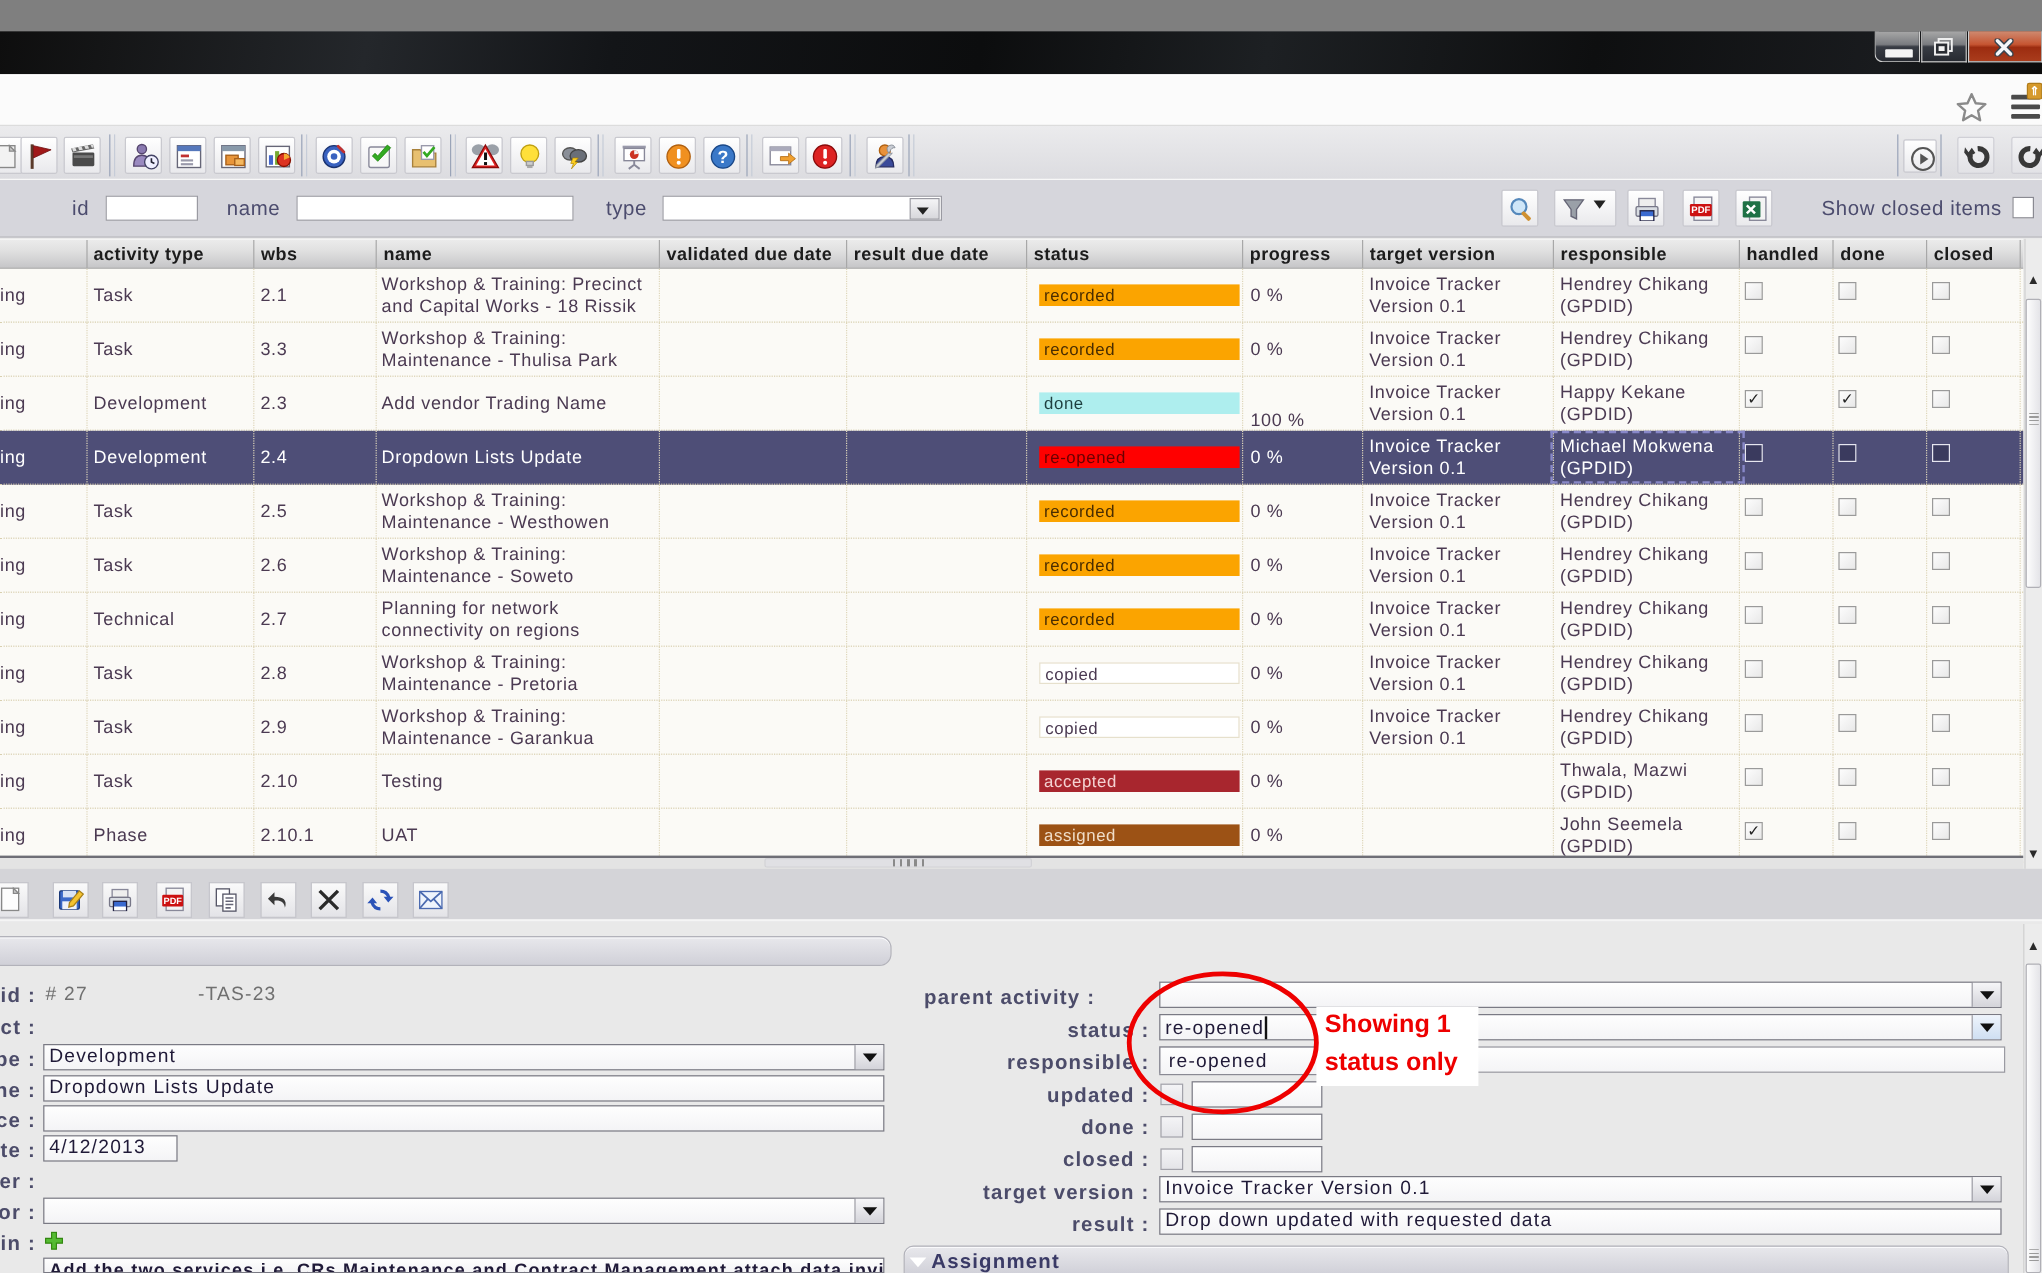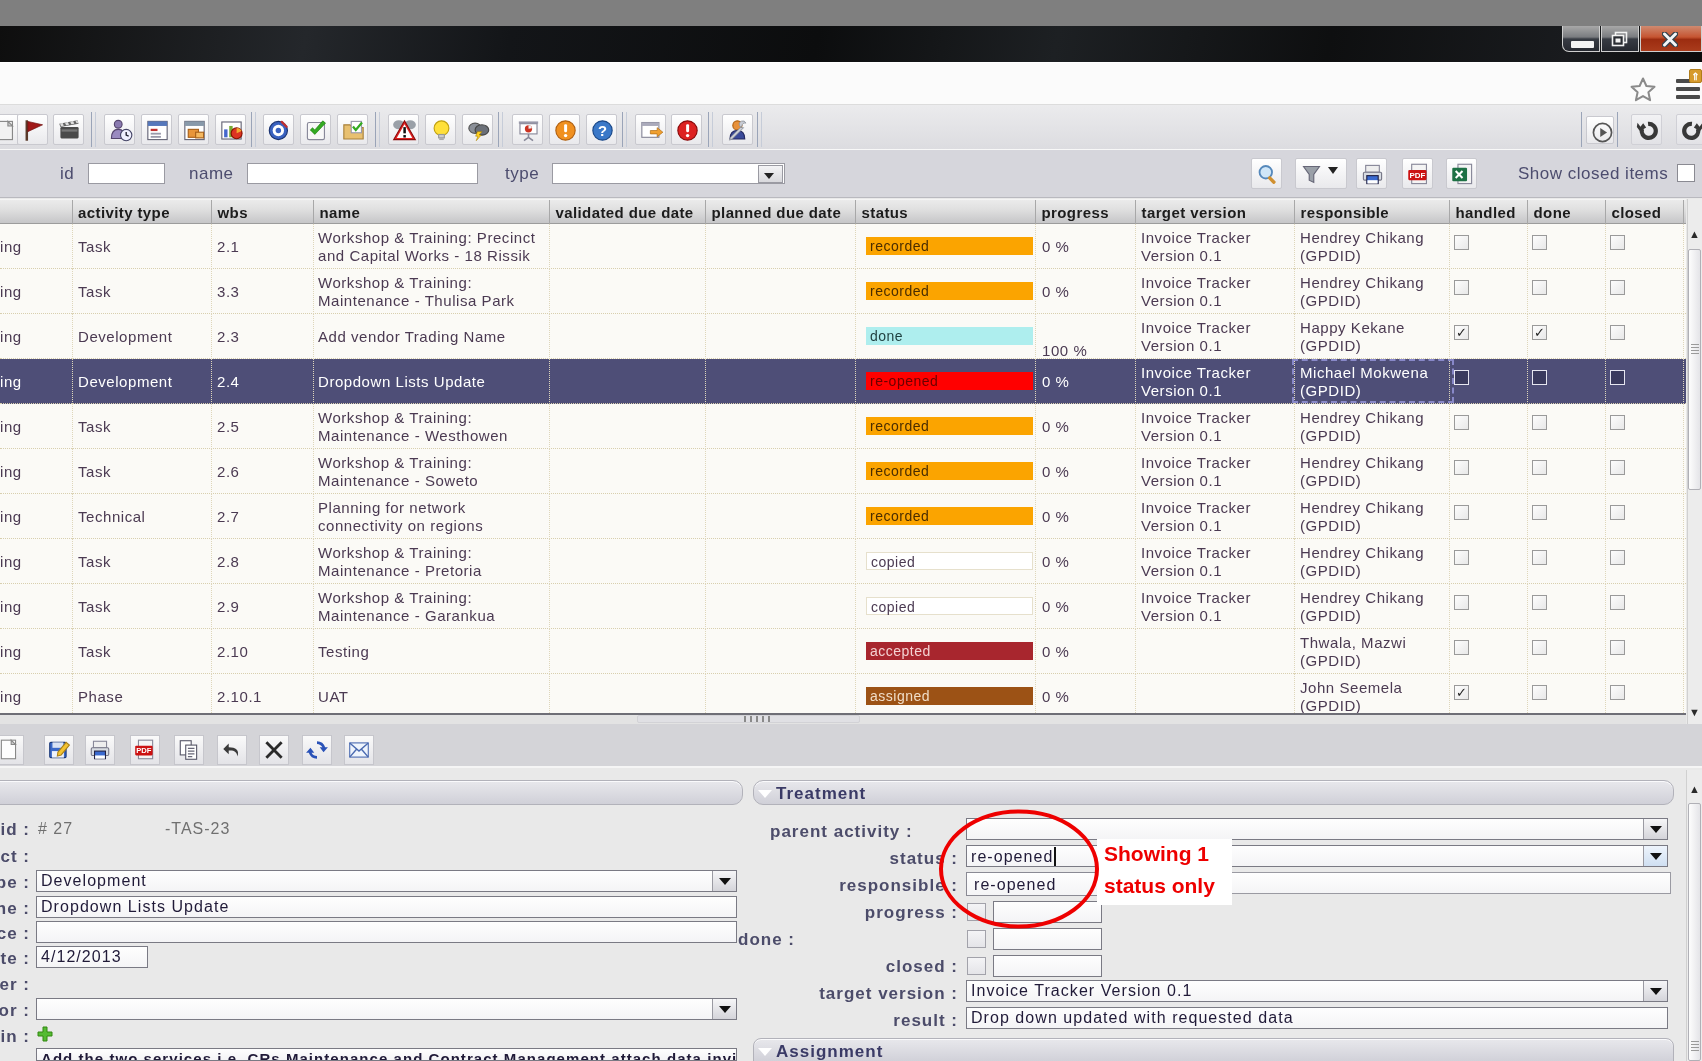--- a/index.html
+++ b/index.html
@@ -325,21 +325,21 @@
         </svg>
       </div>
     <div class="flabel" style="left:1518px;font-size:17px">Show closed items</div>
     <div class="finput" style="left:1677px;top:14px;width:18px;height:18px;border-color:#8a8a92"></div>
   </div>
   <div class="abs" id="thead">
 <div class="hcell" style="left:78.0px">activity type</div>
 <div class="hcell" style="left:217.5px">wbs</div>
 <div class="hcell" style="left:319.5px">name</div>
 <div class="hcell" style="left:555.5px">validated due date</div>
-<div class="hcell" style="left:711.5px">planned due date</div>
+<div class="hcell" style="left:711.5px">result due date</div>
 <div class="hcell" style="left:861.5px">status</div>
 <div class="hcell" style="left:1041.5px">progress</div>
 <div class="hcell" style="left:1141.5px">target version</div>
 <div class="hcell" style="left:1300.5px">responsible</div>
 <div class="hcell" style="left:1455.5px">handled</div>
 <div class="hcell" style="left:1533.5px">done</div>
 <div class="hcell" style="left:1611.5px">closed</div>
 <div class="hsep" style="left:71.5px"></div>
 <div class="hsep" style="left:211px"></div>
 <div class="hsep" style="left:313px"></div>
@@ -689,24 +689,20 @@
           <path d="M11 19 A8 8 0 0 1 3.5 13.5 L1 13.5 L5 9 L8.5 13.5 L6 13.5 A6 6 0 0 0 11 16.5 Z" fill="#2a52b8"></path>
         </svg></div>
     <div class="bbtn" style="left:344px"><svg width="22" height="22" viewBox="0 0 22 22" style="margin:3px">
           <rect x="2.5" y="4.5" width="17" height="13" fill="#eef4fc" stroke="#4a6ab0"></rect>
           <path d="M2.5 4.5 L11 12 L19.5 4.5 M2.5 17.5 L8.5 10.5 M19.5 17.5 L13.5 10.5" stroke="#4a6ab0" fill="none" stroke-width="1.3"></path>
         </svg></div>
   </div>
   <div class="abs" id="bottombg"></div>
 
   <div class="abs phead" style="left:-20px;top:780px;width:763px"></div>
-  <div class="abs phead" style="left:753px;top:780px;width:921px">
-    <div class="parrow" style="left:4px"></div>
-    <div class="ptitle" style="left:22px">Treatment</div>
-  </div>
   <div class="abs phead" style="left:753px;top:1038px;width:921px;border-radius:8px 8px 0 0">
     <div class="parrow" style="left:4px"></div>
     <div class="ptitle" style="left:22px">Assignment</div>
   </div>
 
   <div class="abs lbl" style="left:-30px;top:820px;width:60px;text-align:right">id :</div>
   <div class="abs val" style="left:38px;top:820px;color:#707070">#&nbsp;27</div>
   <div class="abs val" style="left:165px;top:820px;color:#707070">-TAS-23</div>
   <div class="abs lbl" style="left:-30px;top:847px;width:60px;text-align:right">ct :</div>
   <div class="abs lbl" style="left:-30px;top:873px;width:60px;text-align:right">pe :</div>
@@ -728,24 +724,24 @@
     </svg>
   <div class="abs inp" style="left:36px;top:1048px;width:701px;height:13px;font-weight:bold;font-size:15px;overflow:hidden">Add the two services i.e. CRs Maintenance and Contract Management attach data invitation</div>
 
   <div class="abs lbl" style="left:770px;top:822px;width:188px;text-align:left">parent activity :</div>
   <div class="abs inp" style="left:966px;top:818px;width:702px">&nbsp;<span class="carrow" style="right:0;top:0;height:20px"></span></div>
   <div class="abs lbl" style="left:770px;top:849px;width:188px;text-align:right">status :</div>
   <div class="abs inp" style="left:966px;top:845px;width:702px">re-opened<span style="display:inline-block;width:1.6px;height:19px;background:#111;vertical-align:-4px;margin-left:0.5px"></span><span class="carrow" style="right:0;top:0;height:20px;background:linear-gradient(#eef4fc,#cfdff2)"></span></div>
   <div class="abs lbl" style="left:770px;top:876px;width:188px;text-align:right">responsible :</div>
   <div class="abs inp" style="left:966px;top:872px;width:705px;border-color:#9a9aa2"></div>
   <div class="abs inp" style="left:966px;top:872px;width:136px;height:24px;border-color:#8a8a94;padding-top:3px;padding-left:7px">re-opened</div>
-  <div class="abs lbl" style="left:770px;top:903px;width:188px;text-align:right">progress :</div>
+  <div class="abs lbl" style="left:770px;top:903px;width:188px;text-align:right">updated :</div>
   <div class="abs ccb" style="left:967px;top:903px"></div>
   <div class="abs inp" style="left:993px;top:901px;width:109px"></div>
-  <div class="abs lbl" style="left:738px;top:930px;width:188px;text-align:left">done :</div>
+  <div class="abs lbl" style="left:770px;top:930px;width:188px;text-align:right">done :</div>
   <div class="abs ccb" style="left:967px;top:930px"></div>
   <div class="abs inp" style="left:993px;top:928px;width:109px"></div>
   <div class="abs lbl" style="left:770px;top:957px;width:188px;text-align:right">closed :</div>
   <div class="abs ccb" style="left:967px;top:957px"></div>
   <div class="abs inp" style="left:993px;top:955px;width:109px"></div>
   <div class="abs lbl" style="left:770px;top:984px;width:188px;text-align:right">target version :</div>
   <div class="abs inp" style="left:966px;top:980px;width:702px">Invoice Tracker Version 0.1<span class="carrow" style="right:0;top:0;height:20px"></span></div>
   <div class="abs lbl" style="left:770px;top:1011px;width:188px;text-align:right">result :</div>
   <div class="abs inp" style="left:966px;top:1007px;width:702px">Drop down updated with requested data</div>
 

